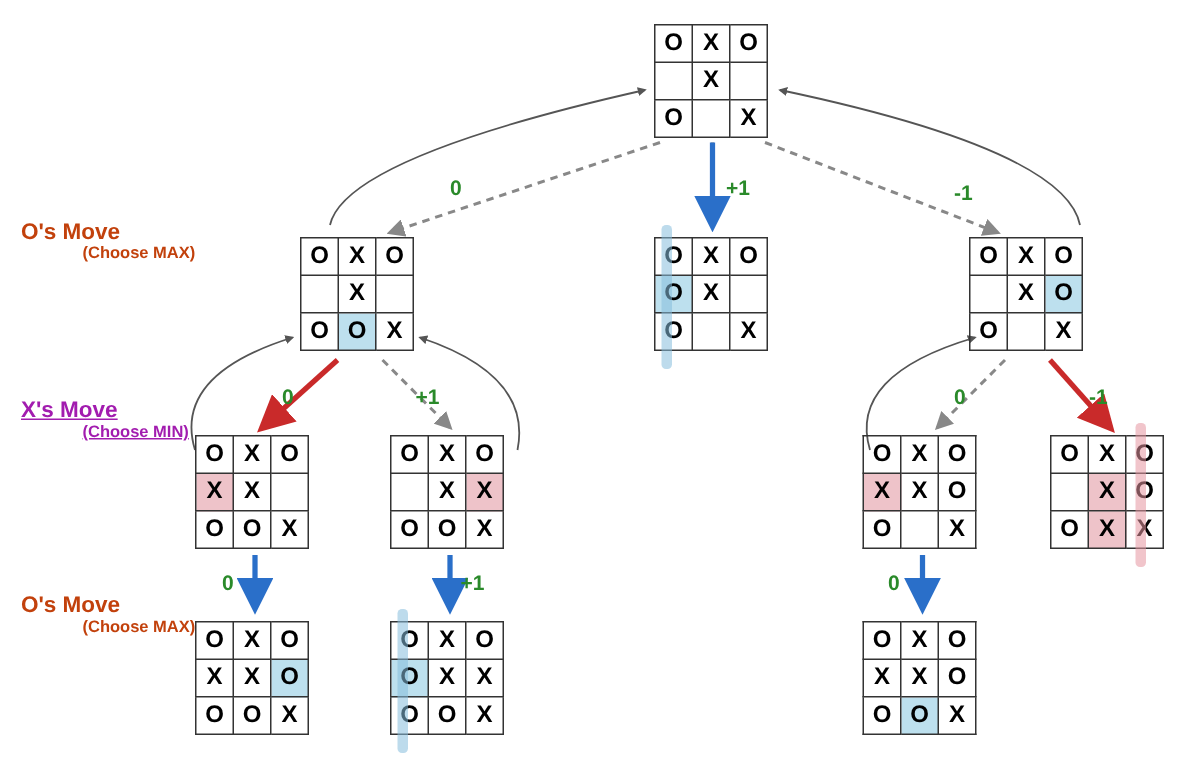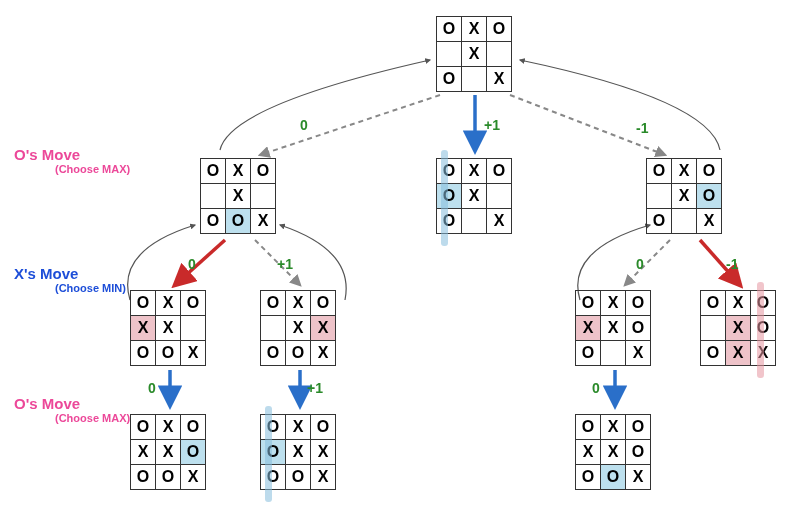--- a/index.html
+++ b/index.html
@@ -35,22 +35,22 @@
     left: 14px;
     font-size: 15px;
     font-weight: bold;
   }
   .level-label .sub {
     font-size: 11px;
     font-weight: bold;
     display: block;
     margin-left: 41px;
   }
-  .blue-text { color: #ec4899; }
-  .red-text { color: #1d4ed8; }
+  .blue-text { color: #c2410c; }
+  .red-text { color: #a21caf; text-decoration: underline; }
   .score {
     position: absolute;
     font-size: 14px;
     font-weight: bold;
     color: #2a8a2a;
   }
   .win-line {
     position: absolute;
     background: rgba(135,190,220,.55);
     border-radius: 3px;

